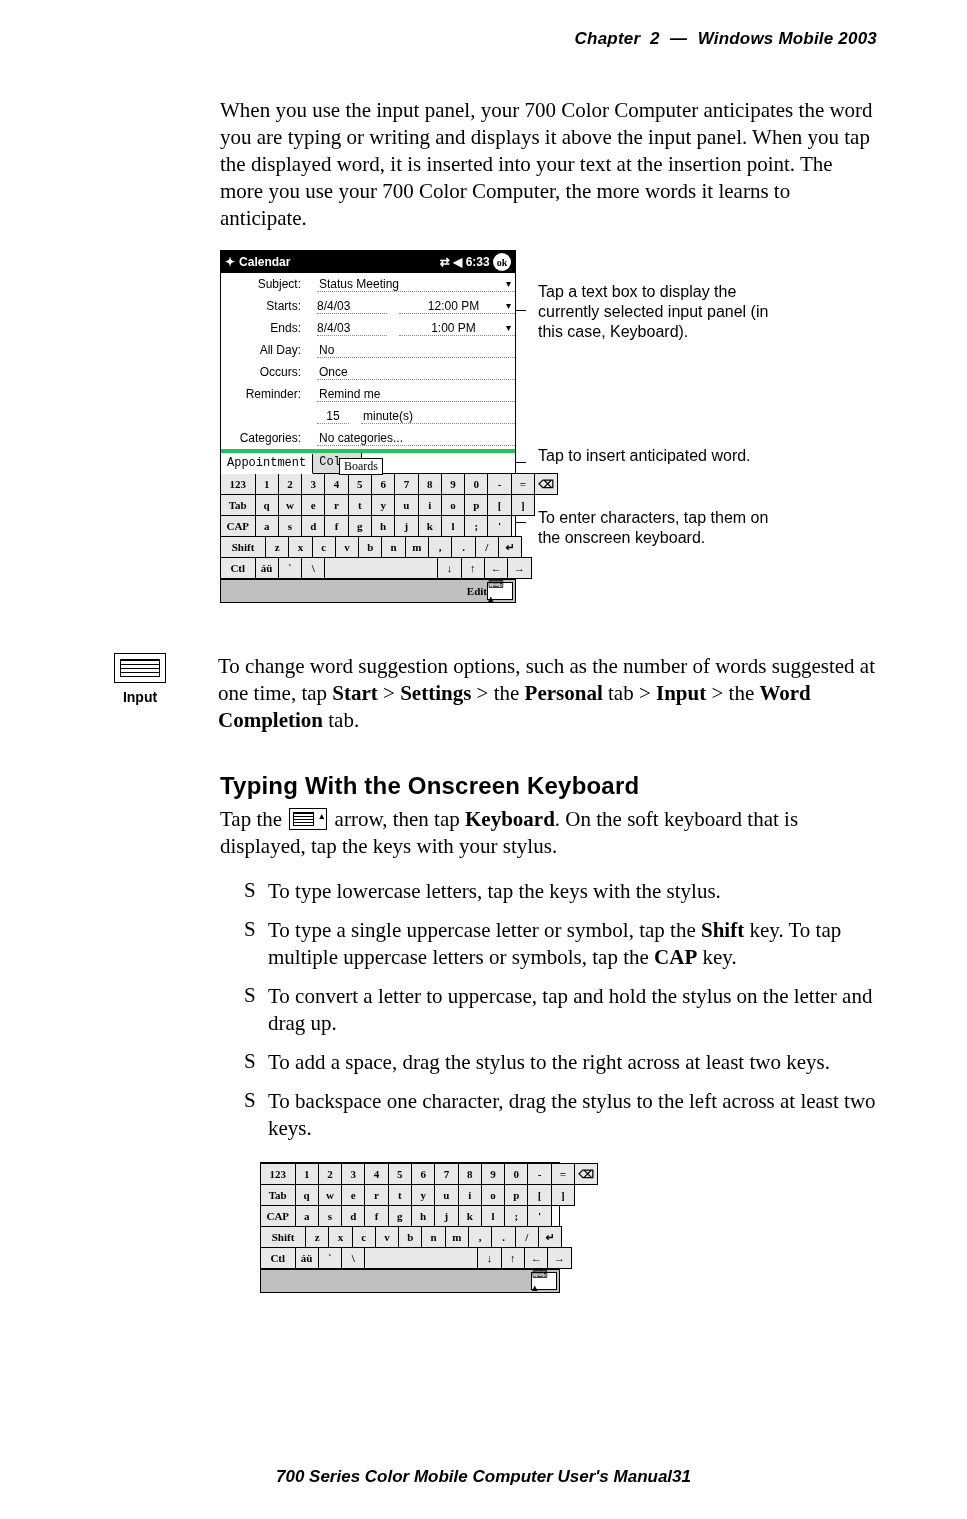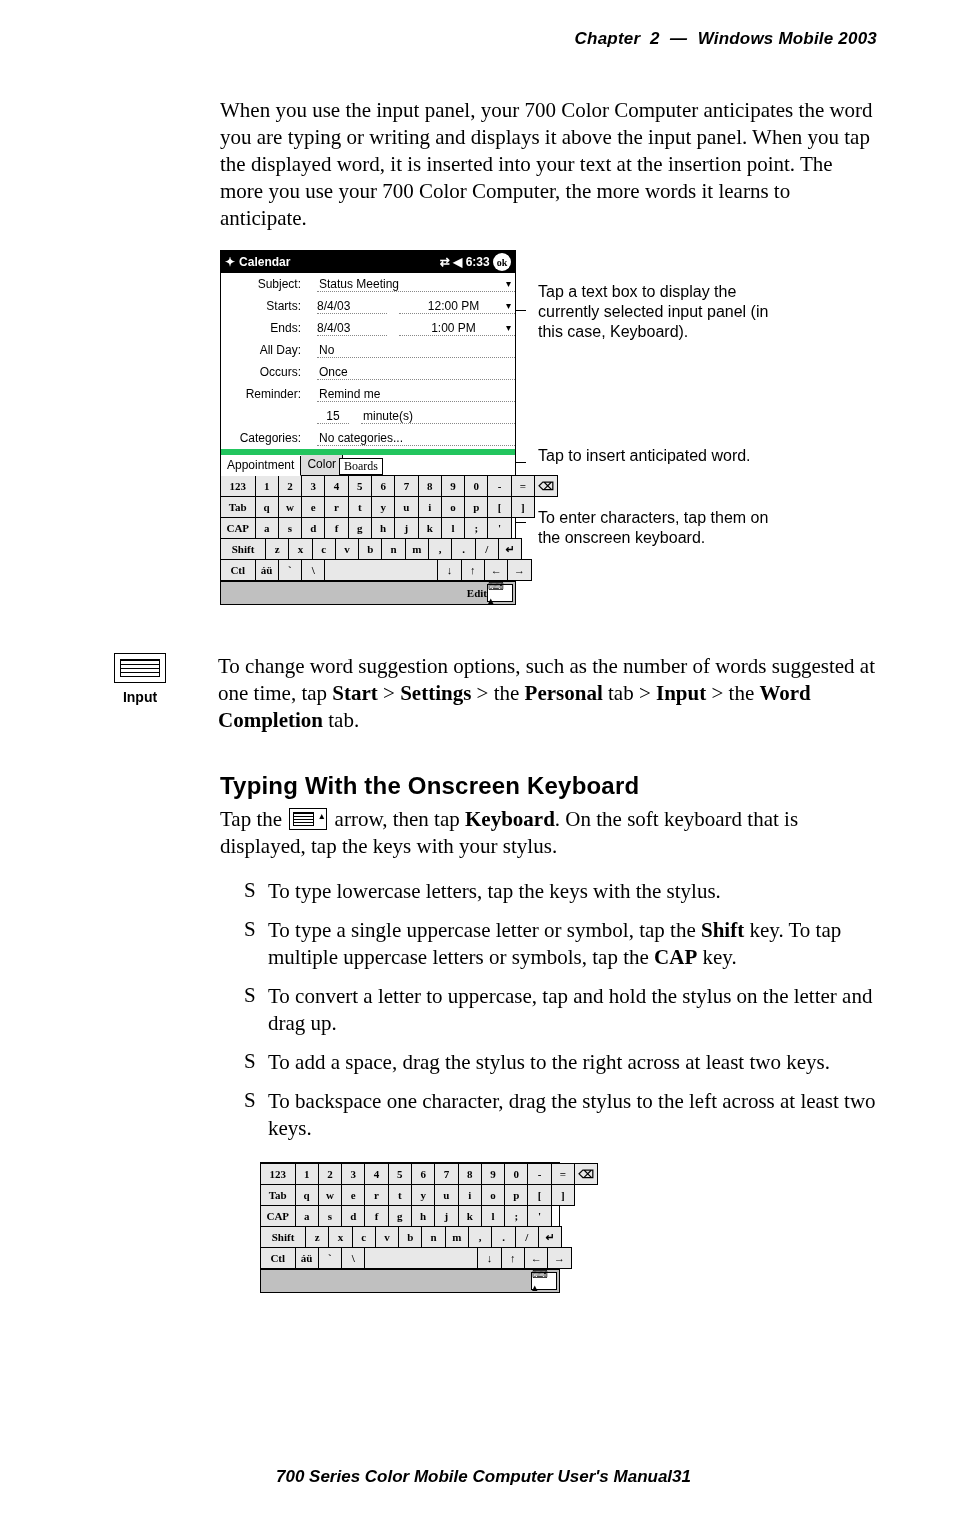--- a/index.html
+++ b/index.html
@@ -60,21 +60,21 @@
   }
   .pda .titlebar .tleft{display:flex;align-items:center;gap:4px}
   .pda .titlebar .spacer{flex:1}
   .pda .titlebar .ok{background:#fff;color:#000;border-radius:9px;width:18px;height:18px;display:flex;align-items:center;justify-content:center;font:700 10px Tahoma}
   .pda .form { background:#fff; }
   .pda .row { display:flex; align-items:center; height:22px;gap:12px; }
   .pda .row .lab { width:80px; text-align:right; padding-right:4px; color:#000;}
   .pda .row .val { flex:1; padding-left:2px; border-bottom:1px dotted #888;}
   .pda .row .val2 { width:70px; text-align:left; border-bottom:1px dotted #888;}
   .pda .row .dd::after{content:"▾"; float:right; font-size:10px; padding-right:4px;}
-  .pda .tabs { display:flex; height:20px; border-top:6px solid #22c55e;}
+  .pda .tabs { display:flex; height:20px; border-top:4px solid #22c55e;font-family:Liberation Mono, monospace;}
   .pda .tabs .tab{padding:2px 6px; border-right:1px solid #000; background:#ddd;}
   .pda .tabs .tab.active{background:#fff; border-bottom:1px solid #fff; position:relative; top:1px;}
   .pda .suggest{position:absolute; left:118px; top:207px; background:#fff;border:1px solid #000;padding:0 4px; font:12px Tahoma;}
   
   .kb { border-top:1px solid #000; }
   .kb .krow{display:flex;}
   .kb .k{flex:0 0 22.3px;height:20px;border:1px solid #000;margin:-1px 0 0 -1px;background:#e8e8e8;display:flex;align-items:center;justify-content:center;font:700 11px Tahoma;}
   .kb .k.wide{flex:0 0 33.5px}
   .kb .k.big{flex:0 0 112px}
   .kb .editbar{display:flex;align-items:center;justify-content:flex-end;background:#c0c0c0;height:22px;padding:0 2px;border-top:1px solid #000;}

